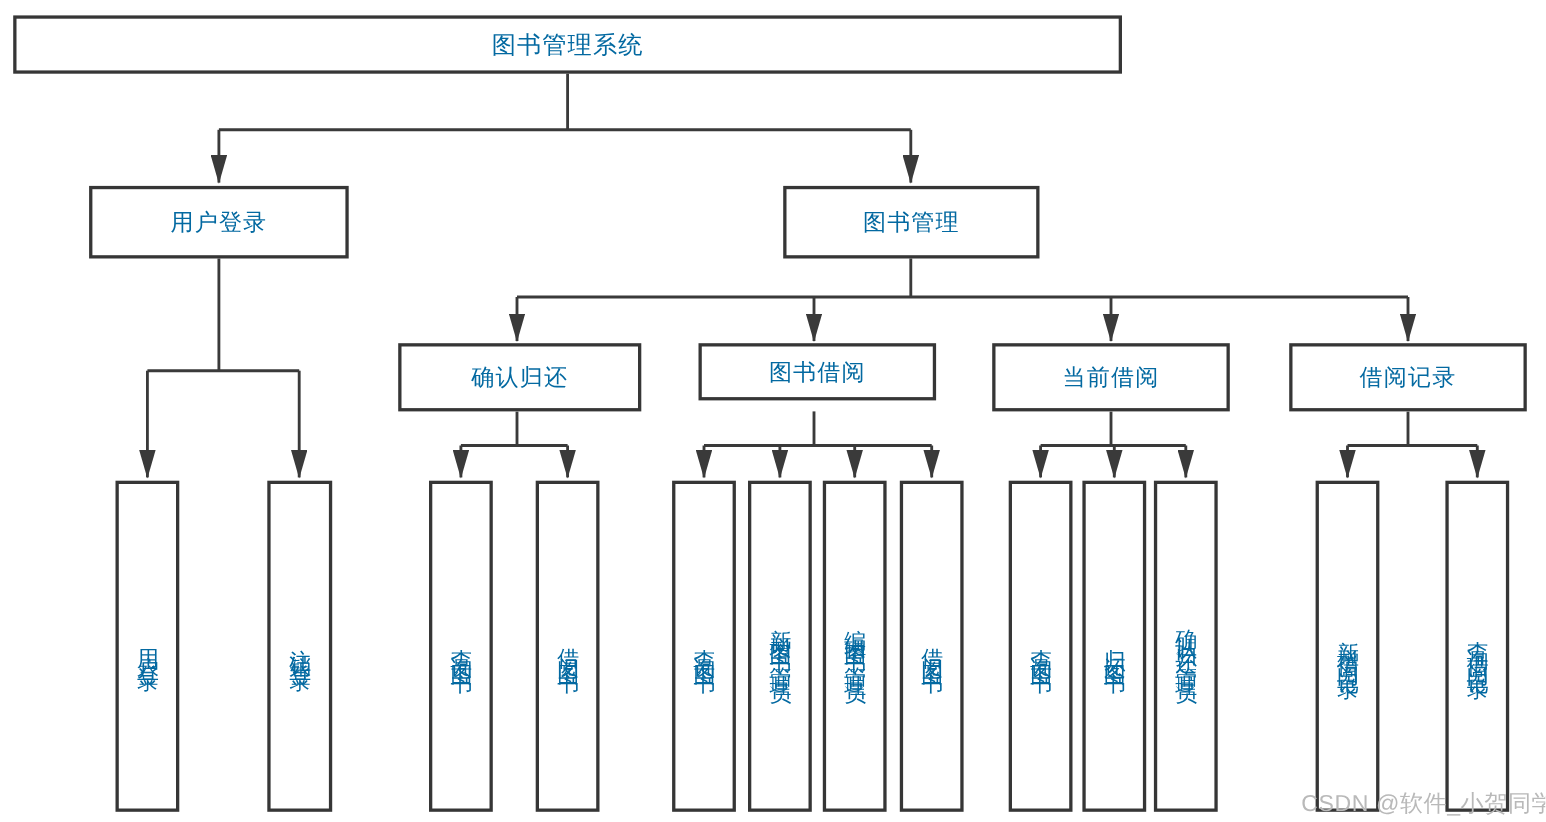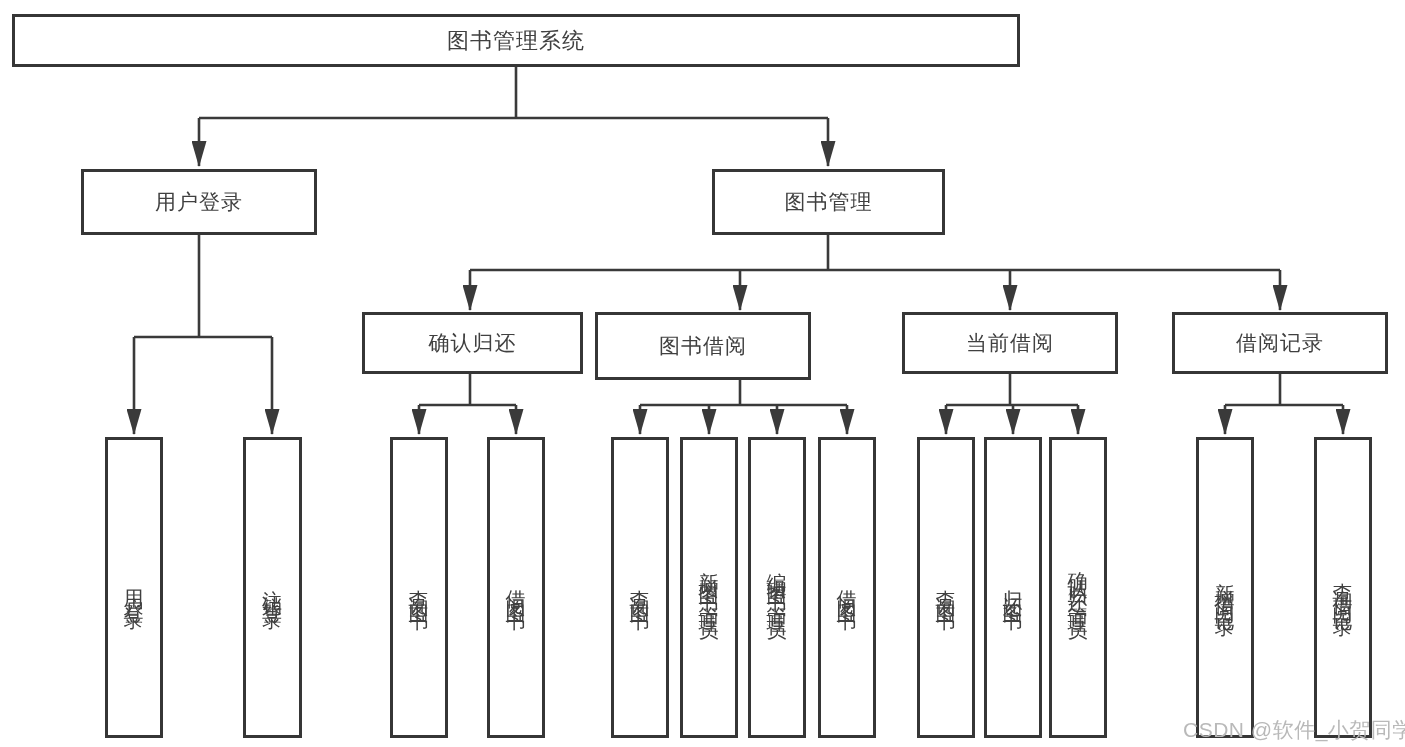--- a/index.html
+++ b/index.html
@@ -20,21 +20,21 @@
     left: 0;
     top: 0;
     width: 1405px;
     height: 747px;
   }
   .node {
     position: absolute;
     box-sizing: border-box;
     background: #ffffff;
     border: 3px solid #363636;
-    color: #404040;
+    color: #0369a1;
     display: flex;
     align-items: center;
     justify-content: center;
     text-align: center;
     white-space: nowrap;
   }
   .hnode {
     font-size: 21px;
     letter-spacing: 1px;
   }
@@ -113,21 +113,21 @@
       <path d="M1343,405 V434" marker-end="url(#arw)"></path>
     </g>
   </svg>
 
   <div class="node hnode root" style="left:12px; top:14px; width:1008px; height:53px;">图书管理系统</div>
 
   <div class="node hnode" style="left:81px; top:169px; width:236px; height:66px;">用户登录</div>
   <div class="node hnode" style="left:712px; top:169px; width:233px; height:66px;text-align:right;">图书管理</div>
 
   <div class="node hnode" style="left:362px; top:312px; width:221px; height:62px;">确认归还</div>
-  <div class="node hnode" style="left:595px; top:312px; width:216px; height:68px;">图书借阅</div>
+  <div class="node hnode" style="left:635px; top:312px; width:216px; height:52px;">图书借阅</div>
   <div class="node hnode" style="left:902px; top:312px; width:216px; height:62px;">当前借阅</div>
   <div class="node hnode" style="left:1172px; top:312px; width:216px; height:62px;">借阅记录</div>
 
   <div class="node vnode" style="left:105px; top:437px; width:58px; height:301px;">用户登录</div>
   <div class="node vnode" style="left:243px; top:437px; width:59px; height:301px;">注销登录</div>
 
   <div class="node vnode" style="left:390px; top:437px; width:58px; height:301px;">查询图书</div>
   <div class="node vnode" style="left:487px; top:437px; width:58px; height:301px;">借阅图书</div>
 
   <div class="node vnode" style="left:611px; top:437px; width:58px; height:301px;">查询图书</div>

